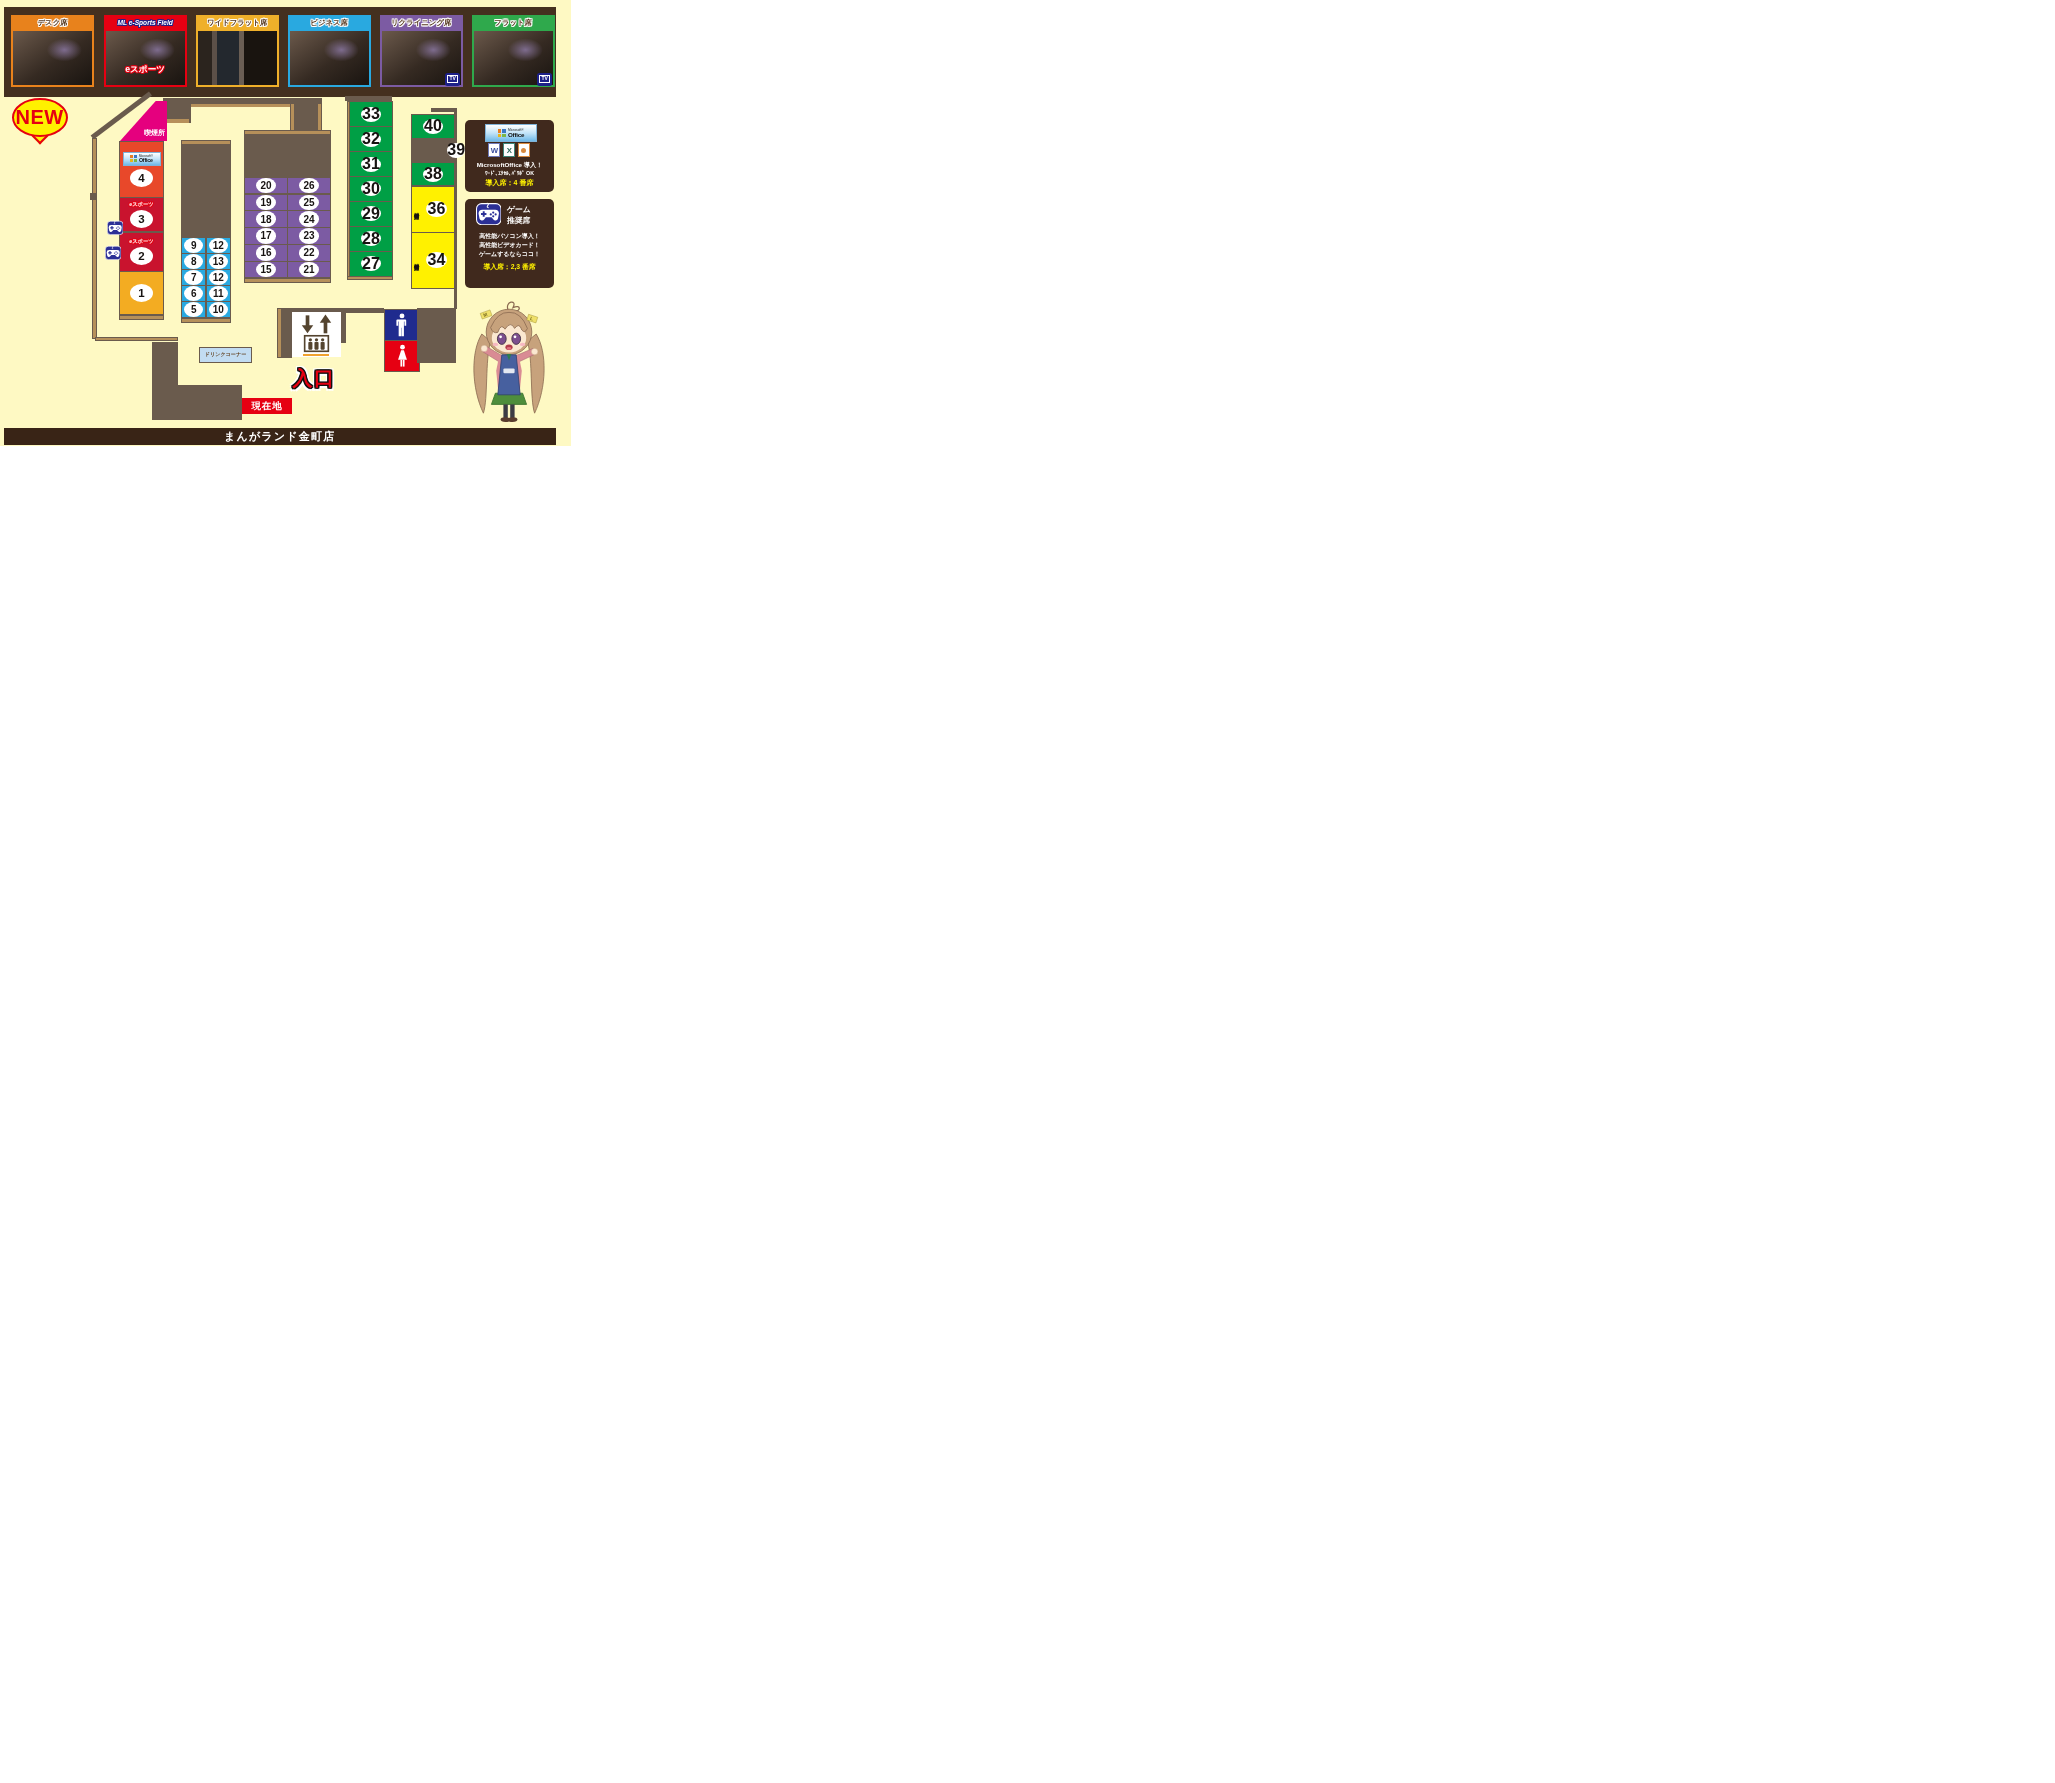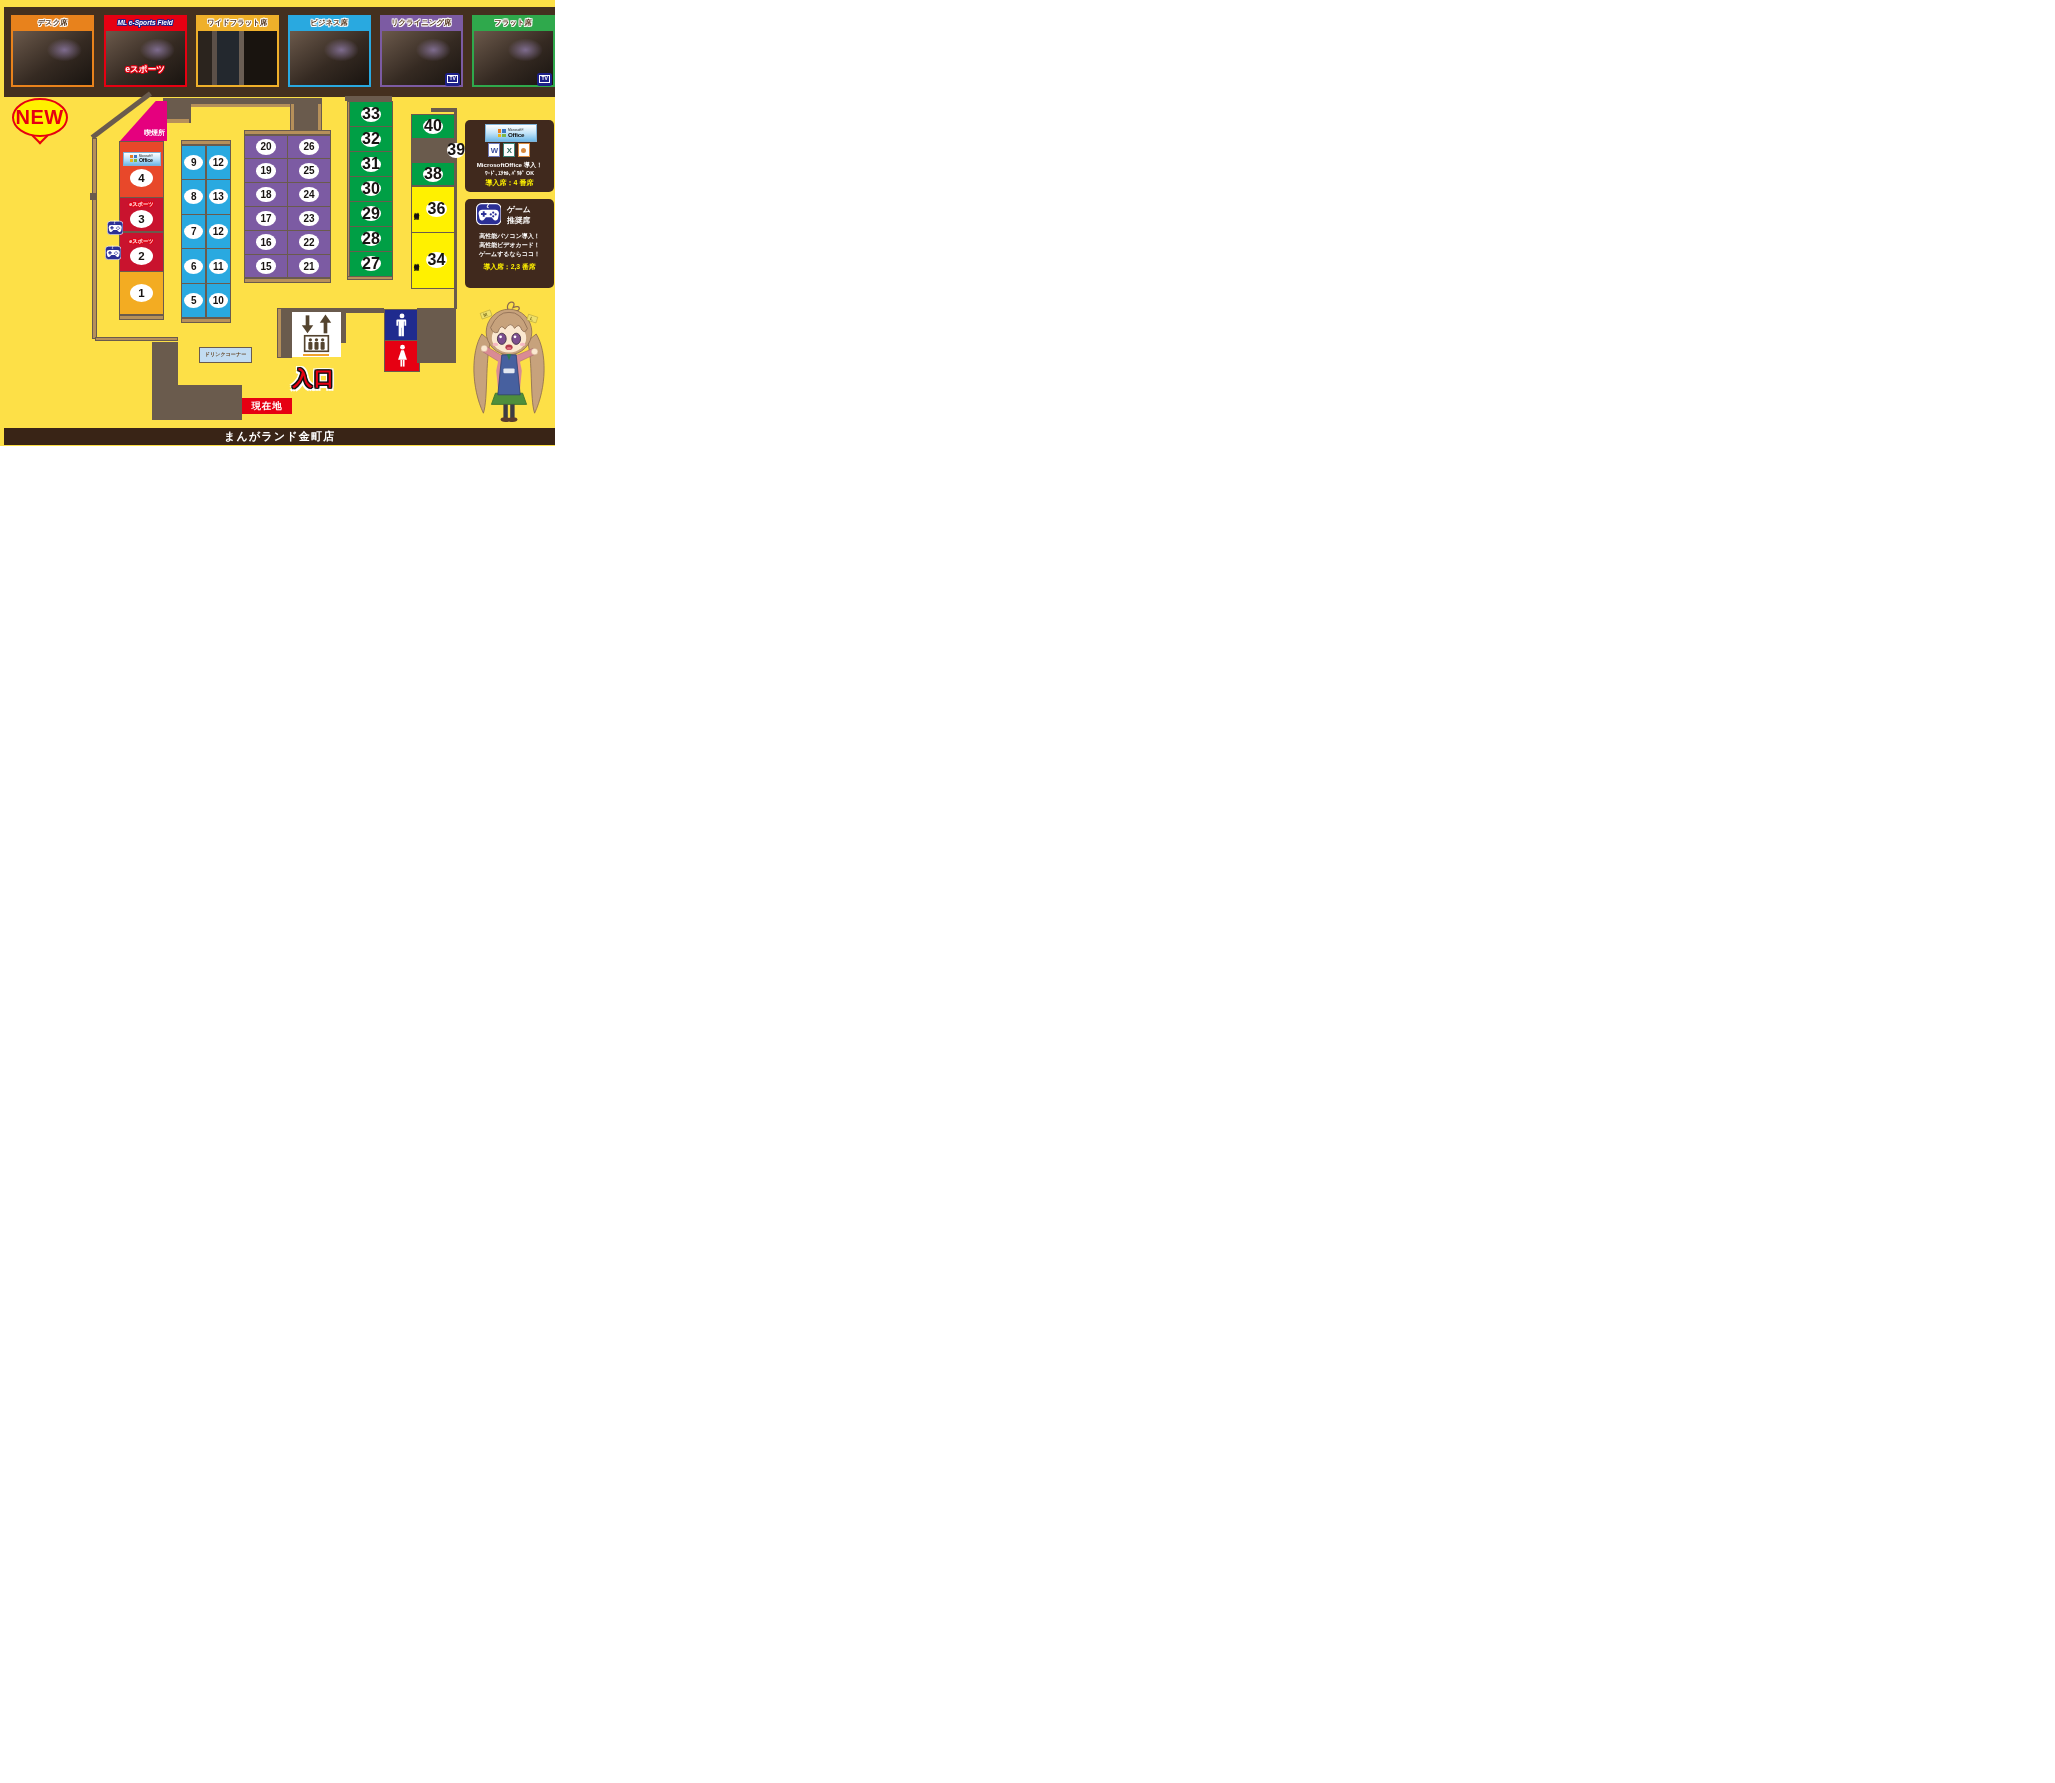--- a/index.html
+++ b/index.html
@@ -1,17 +1,17 @@
 <!DOCTYPE html>
 <html style="font-size:6.6px"><head>
 <meta charset="utf-8">
 <style>
   html,body{margin:0;padding:0;background:#ffffff;}
-  #canvas{position:relative;width:555px;height:446px;background:#fde047;overflow:hidden;
-          font-family:"Liberation Sans","DejaVu Sans",sans-serif;}
+  #canvas{position:relative;width:555px;height:446px;background:#fef9c3;overflow:hidden;
+          font-family:"Liberation Sans","DejaVu Sans",sans-serif;padding-left:16px;}
   .abs{position:absolute;}
   
   .ow{text-shadow:-0.8px -0.8px 0 #fff,0.8px -0.8px 0 #fff,-0.8px 0.8px 0 #fff,0.8px 0.8px 0 #fff,-0.8px 0 0 #fff,0.8px 0 0 #fff,0 -0.8px 0 #fff,0 0.8px 0 #fff;}
   .ob{text-shadow:-0.8px -0.8px 0 #53351c,0.8px -0.8px 0 #53351c,-0.8px 0.8px 0 #53351c,0.8px 0.8px 0 #53351c,-0.8px 0 0 #53351c,0.8px 0 0 #53351c,0 -0.8px 0 #53351c,0 0.8px 0 #53351c;}
   .onv{text-shadow:-0.8px -0.8px 0 #1d2088,0.8px -0.8px 0 #1d2088,-0.8px 0.8px 0 #1d2088,0.8px 0.8px 0 #1d2088,-0.8px 0 0 #1d2088,0.8px 0 0 #1d2088,0 -0.8px 0 #1d2088,0 0.8px 0 #1d2088;}
   .ord{text-shadow:-0.8px -0.8px 0 #e60012,0.8px -0.8px 0 #e60012,-0.8px 0.8px 0 #e60012,0.8px 0.8px 0 #e60012,-0.8px 0 0 #e60012,0.8px 0 0 #e60012,0 -0.8px 0 #e60012,0 0.8px 0 #e60012;}
   .obw{text-shadow:-0.8px -0.8px 0 #53351c,0.8px -0.8px 0 #53351c,-0.8px 0.8px 0 #53351c,0.8px 0.8px 0 #53351c,
        -1.6px -1.6px 0 #fff,1.6px -1.6px 0 #fff,-1.6px 1.6px 0 #fff,1.6px 1.6px 0 #fff,-1.6px 0 0 #fff,1.6px 0 0 #fff,0 -1.6px 0 #fff,0 1.6px 0 #fff;}
   .oin{color:#e60012;text-shadow:-1.2px -1.2px 0 #111,1.2px -1.2px 0 #111,-1.2px 1.2px 0 #111,1.2px 1.2px 0 #111,-1.2px 0 0 #111,1.2px 0 0 #111,0 -1.2px 0 #111,0 1.2px 0 #111,
        -2.5px -2.5px 0 #fff,2.5px -2.5px 0 #fff,-2.5px 2.5px 0 #fff,2.5px 2.5px 0 #fff,-2.5px 0 0 #fff,2.5px 0 0 #fff,0 -2.5px 0 #fff,0 2.5px 0 #fff;}
@@ -35,21 +35,21 @@
   #left-panel .t2{margin-top:2.5px;text-align:center;font-size:7.8px;font-weight:bold;color:#fff;}
   #left-panel .t3{margin-top:3.3px;text-align:center;font-size:5.3px;font-weight:bold;color:#fff;}
   .ph{position:absolute;background:radial-gradient(29px 20.6px at 62% 30%,#9aa7b6 0%,rgba(0,0,0,0) 70%),linear-gradient(150deg,#897668,#4a3c33 55%,#241d18);}
   .cap{position:absolute;font-size:7.8px;font-weight:bold;color:#5a3a1e;}
   
   .wallD{background:#6a5b4d;}
   .wallT{background:#b6905a;border:0.8px solid #6a5b4d;box-sizing:border-box;}
   
   .grid{background:#6a5b4d;display:flex;flex-direction:column;padding:1.2px;box-sizing:border-box;}
   .tanbar{background:#b6905a;flex:0 0 3.3px;margin:0 -0.4px;}
-  .cols{display:flex;flex:1;gap:1.2px;margin:1.2px 0;}
+  .cols{display:flex;flex:1;gap:1.2px;margin:1.2px 0;align-items:flex-end;}
   .col{display:flex;flex-direction:column;flex:1;gap:1.2px;}
   .cell{flex:1;display:flex;align-items:center;justify-content:center;}
   .ell{background:#fff;border-radius:50%;display:flex;align-items:center;justify-content:center;font-weight:bold;color:#171311;}
   .e-b{width:19px;height:15px;font-size:10px;}
   .e-p{width:20px;height:15.6px;font-size:10px;}
   .e-g{width:20px;height:15px;font-size:16px;}
   .e-l{width:23px;height:18px;font-size:11.5px;}
   .pv-lab{font-size:5.3px;font-weight:bold;color:#fff;text-align:center;margin-top:1.2px;}
   .ycell{display:flex;align-items:center;}
   .ylab{writing-mode:vertical-rl;text-orientation:upright;font-weight:bold;font-size:5.3px;color:#171311;line-height:1;margin-left:1.6px;letter-spacing:0.4px;}

